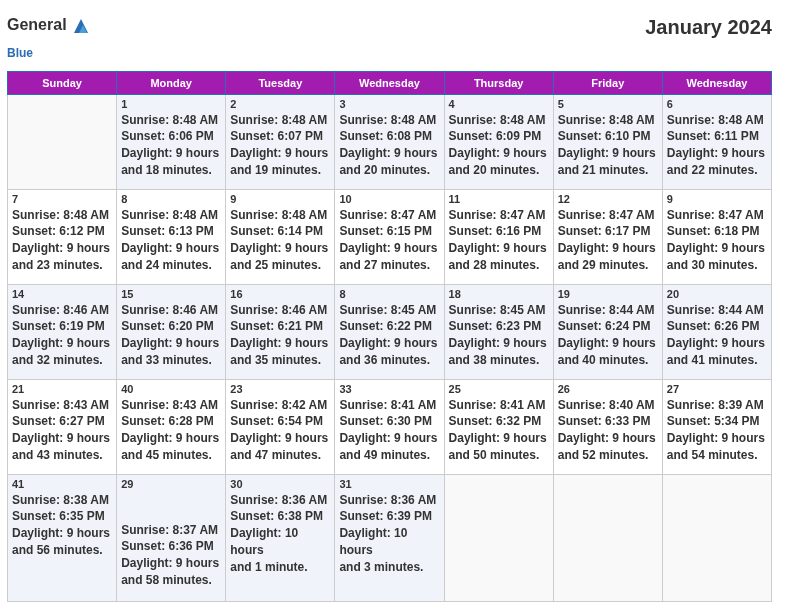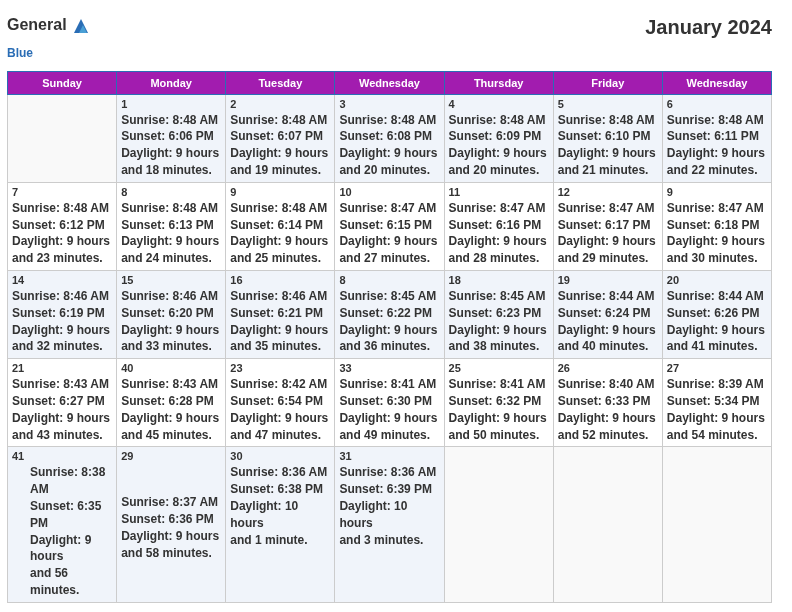--- a/index.html
+++ b/index.html
@@ -311,21 +311,21 @@
             <div class="day-num">27</div>
             <div class="day-info" style="white-space: pre-line;">Sunrise: 8:39 AM
 Sunset: 5:34 PM
 Daylight: 9 hours
 and 54 minutes.</div>
           </td>
         </tr>
         <tr class="row-shaded">
           <td>
             <div class="day-num">41</div>
-            <div class="day-info" style="white-space: pre-line; margin-left: 18px;">Sunrise: 8:38 AM
+            <div class="day-info" style="white-space: pre-line;">Sunrise: 8:38 AM
 Sunset: 6:35 PM
 Daylight: 9 hours
 and 56 minutes.</div>
           </td>
           <td>
             <div class="day-num">29</div>
             <div class="day-info" style="white-space: pre-line; margin-top: 32px;">Sunrise: 8:37 AM
 Sunset: 6:36 PM
 Daylight: 9 hours
 and 58 minutes.</div>

